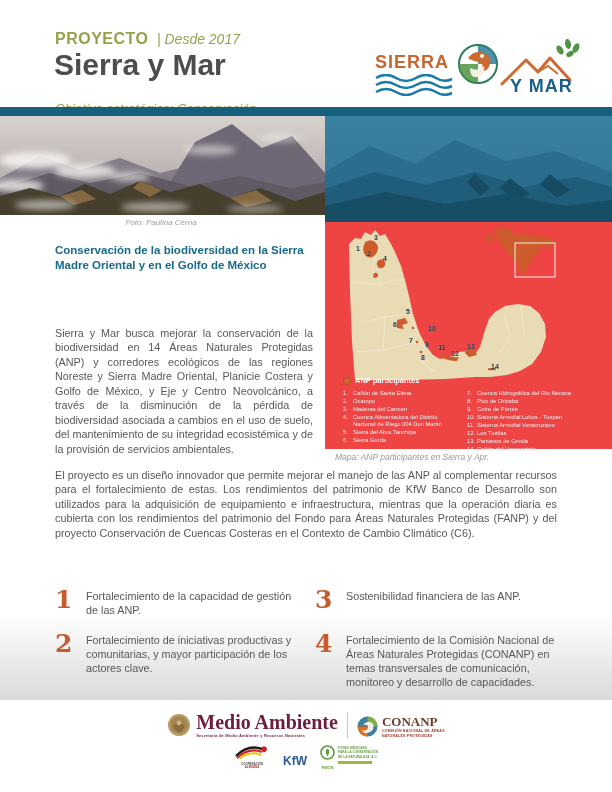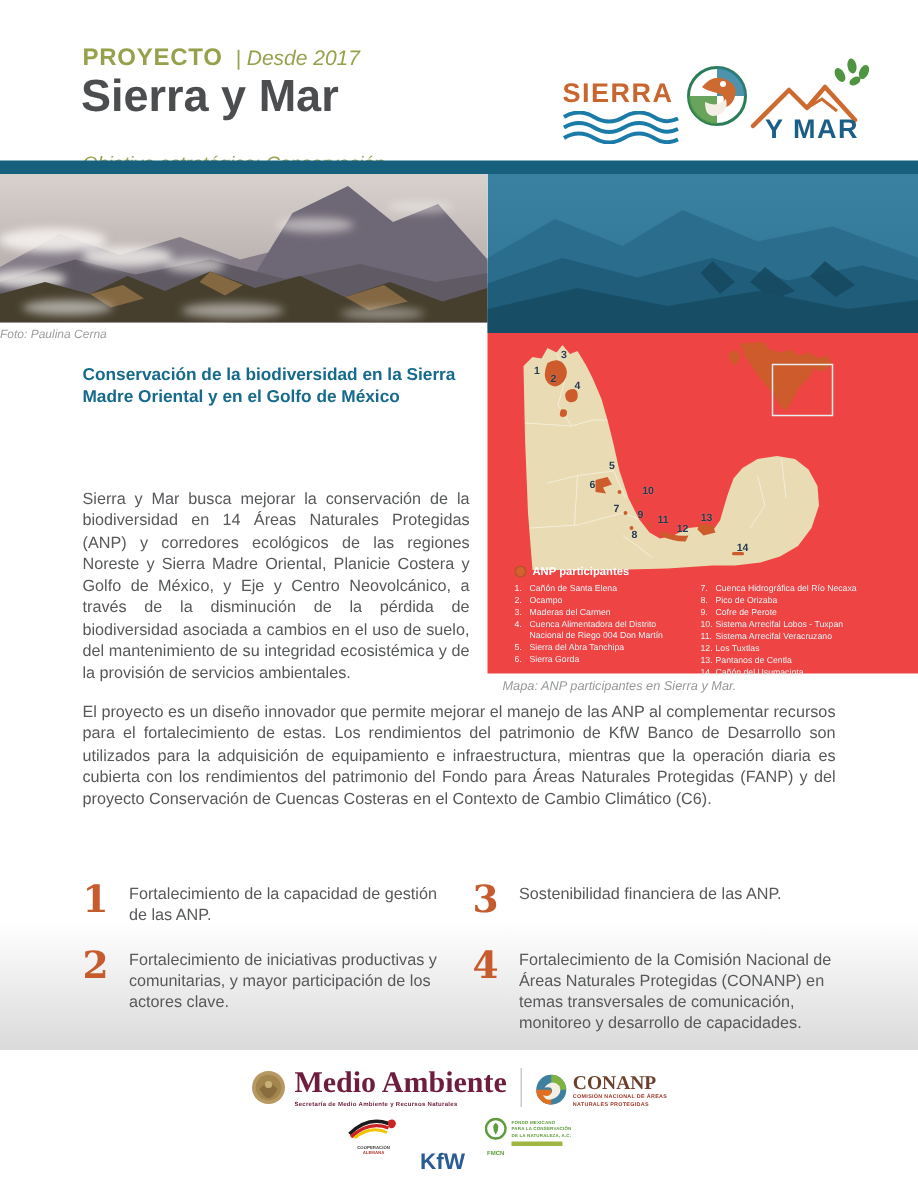--- a/index.html
+++ b/index.html
@@ -19,21 +19,21 @@
   .brand-ymar{position:absolute;left:136px;top:36px;font-size:18px;font-weight:700;color:#1c5f86;letter-spacing:1px;}
   .brand-waves{position:absolute;left:0;top:34px;}
   .brand-circle{position:absolute;left:84px;top:4px;}
   .brand-mountains{position:absolute;left:124px;top:-2px;}
 
   .teal-bar{position:absolute;left:0;top:107px;width:612px;height:9px;background:#16607d;}
 
   
   .photo-left{position:absolute;left:0;top:116px;width:325px;height:99px;}
   .photo-right{position:absolute;left:325px;top:116px;width:287px;height:106px;}
-  .photo-credit{position:absolute;left:0;top:218px;width:322px;text-align:left;
+  .photo-credit{position:absolute;left:0;top:218px;width:322px;text-align:center;
                 font-size:8px;font-style:italic;color:#9b9da0;}
 
   
   .map-panel{position:absolute;left:325px;top:222px;width:287px;height:227px;background:#ef4444;}
   .map-svg{position:absolute;left:0;top:0;}
   .map-marker{position:absolute;transform:translate(-50%,-50%);font-size:7px;font-weight:700;color:#25384d;
               text-shadow:0 0 1px rgba(255,255,255,.35);}
   .legend{position:absolute;left:18px;top:154px;width:260px;}
   .legend-title-row{display:flex;align-items:center;gap:4px;margin-bottom:5px;}
   .legend-dot{width:8px;height:8px;border-radius:50%;background:#d4622e;box-shadow:0 0 0 1px rgba(0,0,0,.15) inset;}
@@ -81,21 +81,21 @@
   .footer-divider{width:1px;height:26px;background:#c9c9c9;}
   .conanp{display:flex;align-items:center;gap:4px;}
   .conanp-text .t1{font-family:"Liberation Serif",serif;font-size:13px;font-weight:700;color:#6b3f2a;line-height:1;}
   .conanp-text .t2{font-size:3.6px;font-weight:700;color:#a03b2a;letter-spacing:.2px;margin-top:1px;}
   .footer-row2{position:absolute;left:0;top:44px;width:612px;display:flex;justify-content:center;
                align-items:flex-start;gap:13px;}
   .coop{width:36px;text-align:center;}
   .coop-lines{font-size:2.9px;line-height:1.2;font-weight:700;}
   .coop-lines .l1{color:#444444;}
   .coop-lines .l2{color:#b03a2e;}
-  .kfw-text{font-size:15px;font-weight:700;color:#2a5b94;margin-top:22px;text-align:center;}
+  .kfw-text{font-size:12px;font-weight:700;color:#2a5b94;margin-top:10px;text-align:center;}
   .fmcn{display:flex;gap:3px;align-items:flex-start;margin-top:1px;}
   .fmcn-left{text-align:center;}
   .fmcn-abbr{font-size:4px;font-weight:700;color:#5f9c3d;margin-top:1px;}
   .fmcn-right{display:flex;flex-direction:column;gap:1px;padding-top:2px;}
   .fmcn-line{font-size:3px;line-height:1.1;font-weight:700;color:#5f9c3d;letter-spacing:.1px;}
   .fmcn-band{width:34px;height:3px;background:#9fb643;margin-top:1px;}
 </style>
 </head>
 <body>
 
@@ -324,21 +324,21 @@
             </div>
 
             <div class="anp-item">
               <span class="anp-num">14.</span>
               <span class="anp-label">Cañón del Usumacinta</span>
             </div>
           </div>
       </div>
     </div>
   </div>
-  <div class="map-caption">Mapa: ANP participantes en Sierra y Mar.</div>
+  <div class="map-caption">Mapa: ANP participantes en Sierra y Apr.</div>
 
   <div class="intro-highlight">Conservación de la biodiversidad en la Sierra Madre Oriental y en el Golfo de México</div>
   <div class="objetivo-body">Sierra y Mar busca mejorar la conservación de la biodiversidad en 14 Áreas Naturales Protegidas (ANP) y corredores ecológicos de las regiones Noreste y Sierra Madre Oriental, Planicie Costera y Golfo de México, y Eje y Centro Neovolcánico, a través de la disminución de la pérdida de biodiversidad asociada a cambios en el uso de suelo, del mantenimiento de su integridad ecosistémica y de la provisión de servicios ambientales.</div>
 
   <div class="project-paragraph">El proyecto es un diseño innovador que permite mejorar el manejo de las ANP al complementar recursos para el fortalecimiento de estas. Los rendimientos del patrimonio de KfW Banco de Desarrollo son utilizados para la adquisición de equipamiento e infraestructura, mientras que la operación diaria es cubierta con los rendimientos del patrimonio del Fondo para Áreas Naturales Protegidas (FANP) y del proyecto Conservación de Cuencas Costeras en el Contexto de Cambio Climático (C6).</div>
 
   <div class="bottom-gradient"></div>
   <div class="lineas-grid">
     <div class="linea-item">
       <span class="linea-num">1</span>

